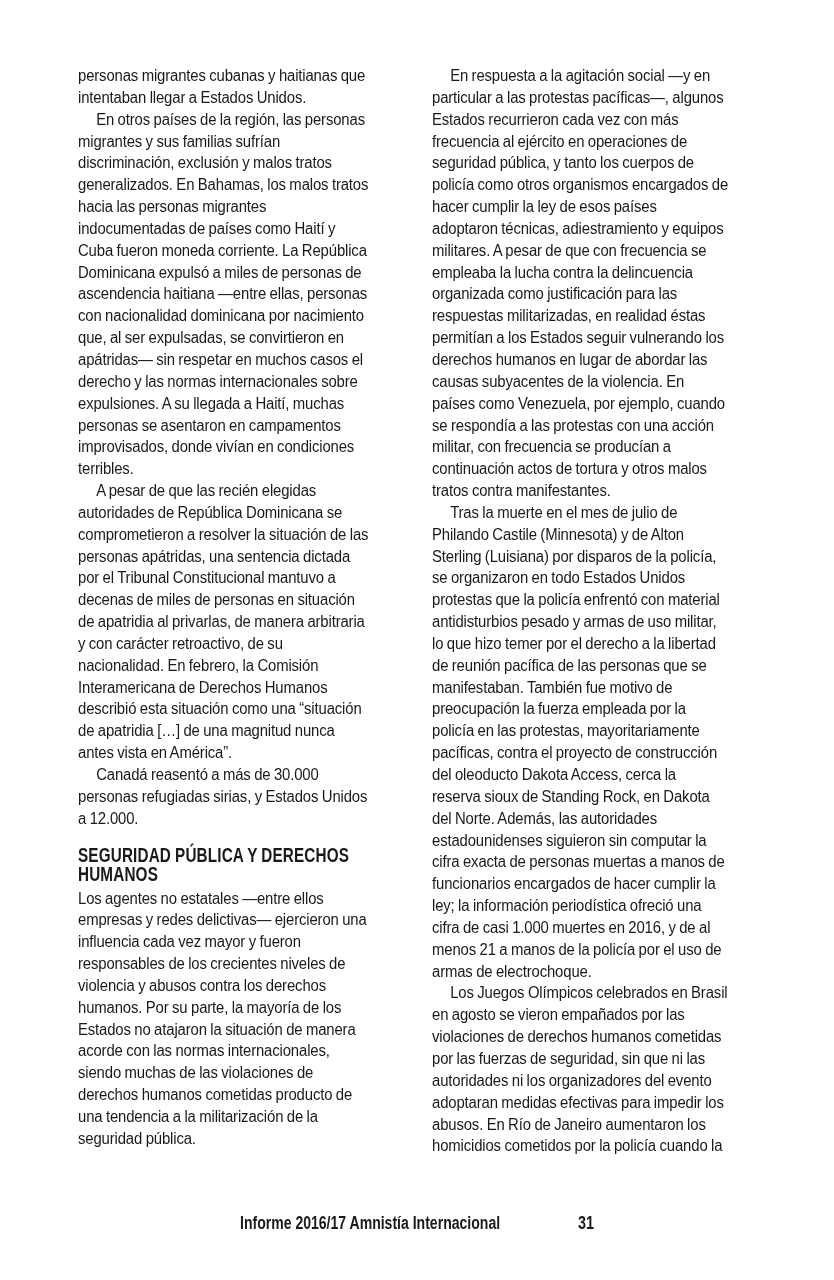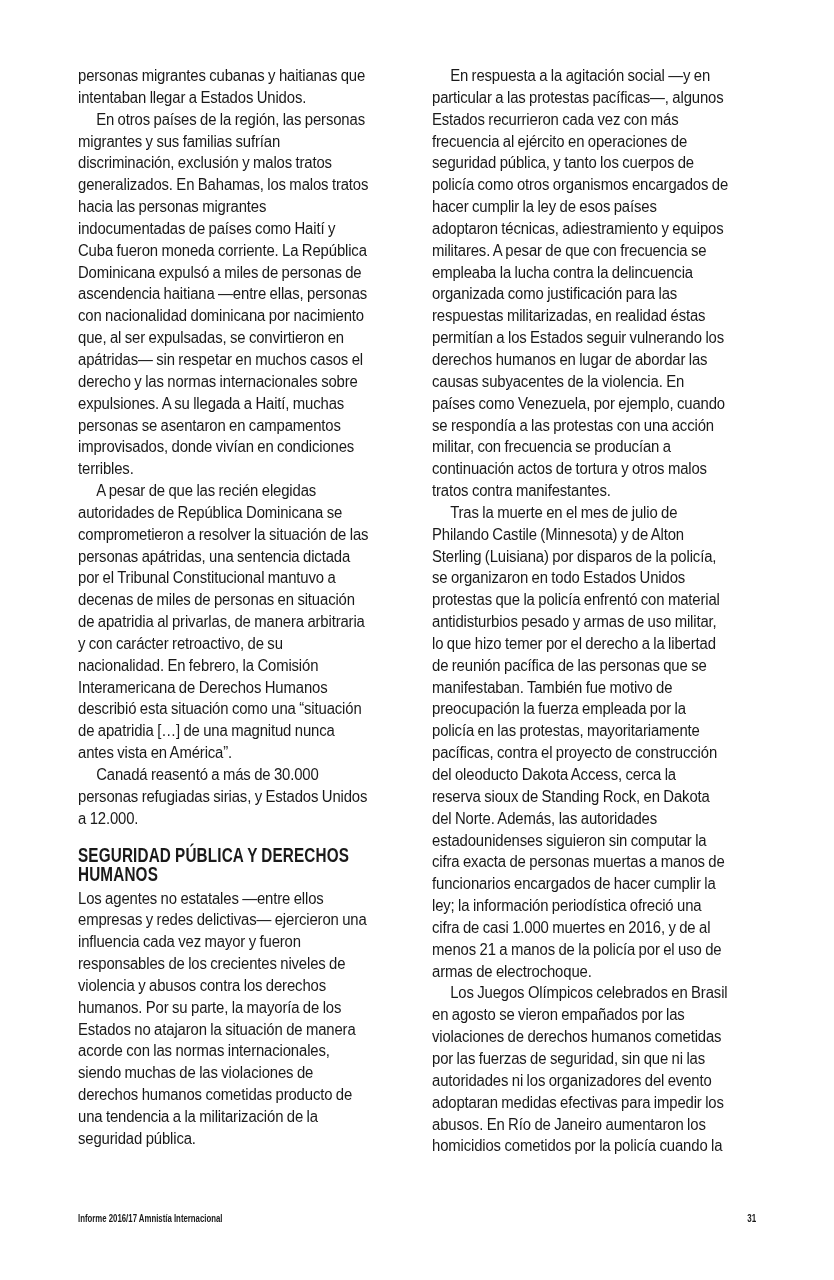--- a/index.html
+++ b/index.html
@@ -44,24 +44,24 @@
       transform-origin: left top;
       margin-top: 16px;
       margin-bottom: 4px;
       white-space: nowrap;
     }
     .footer {
       position: absolute;
       top: 1213px;
       left: 78px;
       width: 678px;
-      font-size: 10px;
+      font-size: 18px;
       font-weight: bold;
       display: flex;
-      justify-content: space-between;
+      justify-content: center;
     }
     .footer-left {
       transform: scaleX(0.78);
       transform-origin: left center;
       white-space: nowrap;
     }
     .footer-right {
       transform: scaleX(0.8);
       transform-origin: right center;
     }

